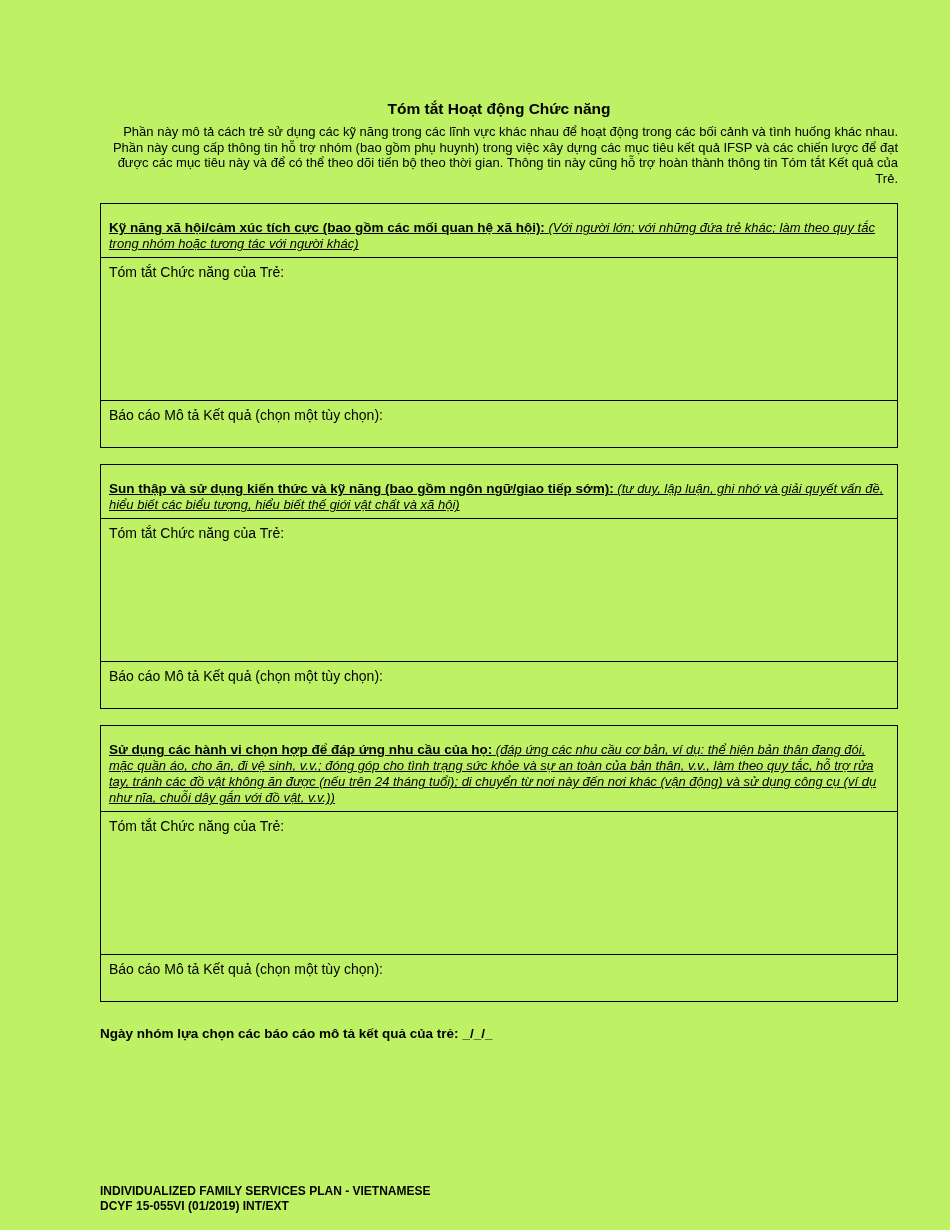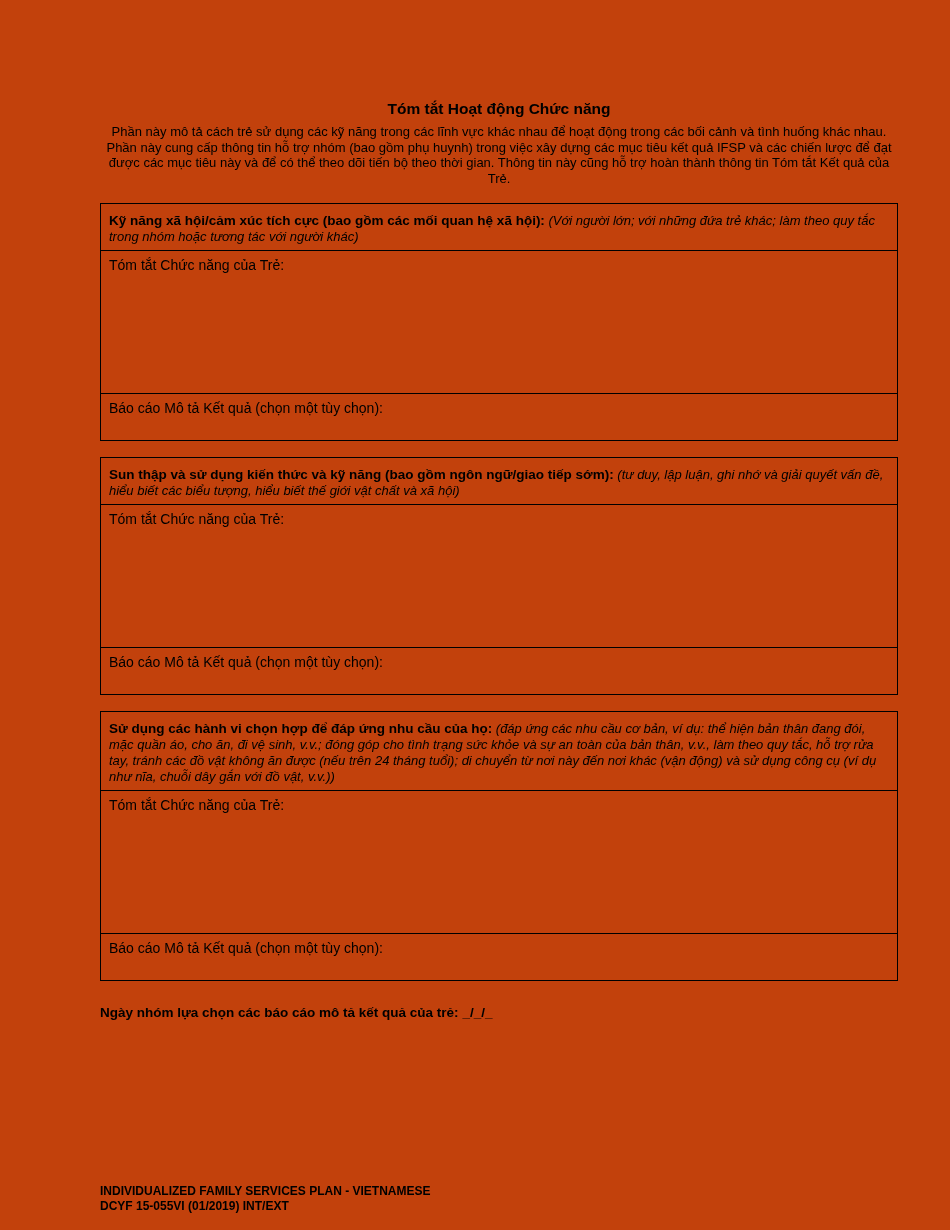--- a/index.html
+++ b/index.html
@@ -5,42 +5,43 @@
   * { margin: 0; padding: 0; box-sizing: border-box; }
   html, body { background: #ffffff; }
   body {
     font-family: "Liberation Sans", "DejaVu Sans", sans-serif;
     color: #000000;
   }
   .page {
     position: relative;
     width: 950px;
     height: 1230px;
-    background: #c2410c;
+    background: #bef264;
     padding: 100px 52px 0 100px;
   }
   .content { width: 798px; }
   .title {
     font-size: 15.5px;
     font-weight: bold;
     text-align: center;
     margin-bottom: 6px;
   }
   .intro {
     font-size: 13px;
     line-height: 15.6px;
-    text-align: center;
+    text-align: right;
     margin-bottom: 17px;
   }
   .skill-section { margin-bottom: 16px; }
   .section-header {
     border: 1px solid #000000;
-    padding: 9px 8px 5px 8px;
+    padding: 16px 8px 5px 8px;
     font-size: 13px;
     line-height: 16px;
+    text-decoration: underline;
   }
   .section-header .hd-bold { font-weight: bold; font-size: 13.5px; }
   .section-header .hd-italic { font-style: italic; }
   .summary-box {
     border: 1px solid #000000;
     border-top: none;
     height: 143px;
     padding: 6px 8px;
   }
   .report-box {

